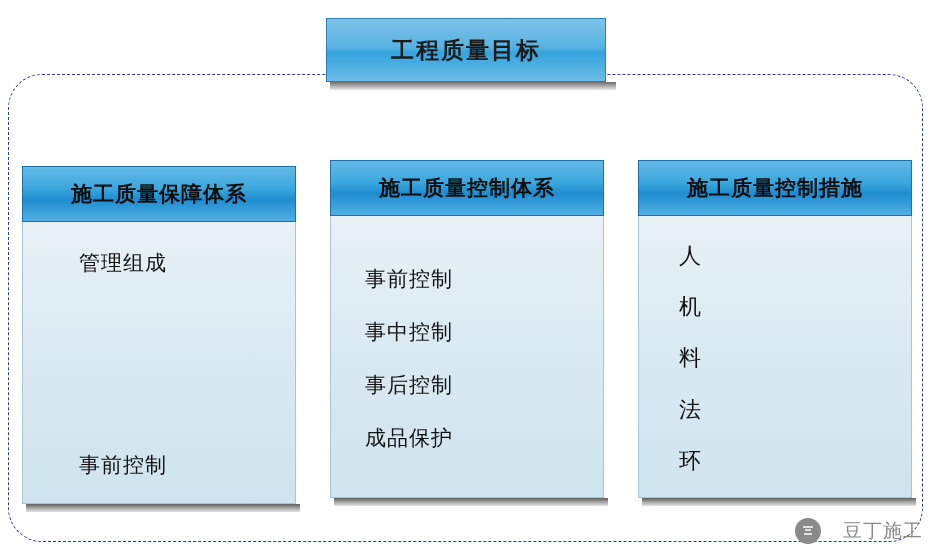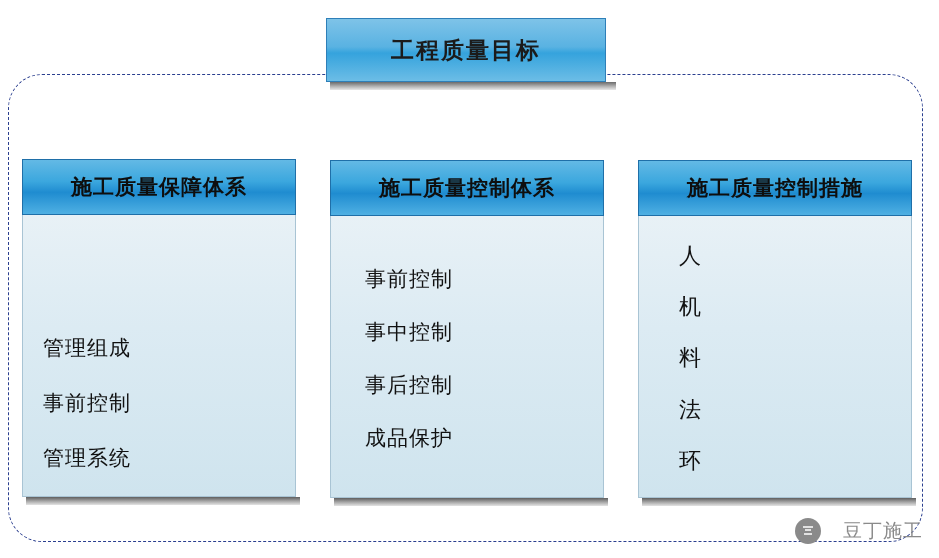--- a/index.html
+++ b/index.html
@@ -86,36 +86,36 @@
     background: linear-gradient(to bottom, #e8f1f6 0%, #dcebf3 40%, #cfe4ee 100%);
     padding: 14px 0 10px 0;
   }
   .card-shadow {
     height: 8px;
     background: linear-gradient(to bottom, #5f5f5f 0%, #ababab 55%, #e4e4e4 100%);
     margin-left: 4px;
     width: 274px;
   }
 
-  .card1 { left: 22px; top: 159px; }
+  .card1 { left: 22px; top: 166px; }
   .card2 { left: 330px; top: 160px; }
   .card3 { left: 638px; top: 160px; }
 
   .card1 .card-body { height: 282px; }
   .card2 .card-body { height: 282px; }
   .card3 .card-body { height: 282px; }
 
   
   .items {
     display: flex;
     flex-direction: column;
     height: 100%;
     box-sizing: border-box;
   }
-  .items.left-align { justify-content: flex-end; padding-left: 20px; }
+  .items.left-align { justify-content: space-between; padding-left: 56px; }
   .items.center-ish { justify-content: center; padding-left: 34px; }
   .items.single-col { justify-content: space-around; padding-left: 40px; }
 
   .item {
     font-size: 21px;
     color: #111111;
     line-height: 1.0;
     letter-spacing: 1px;
   }
   .items.left-align .item { margin: 17px 0; }
@@ -160,21 +160,20 @@
   </div>
 
   <div class="card card1">
     <div class="card-header">
       <span class="hdr-text">施工质量保障体系</span>
     </div>
     <div class="card-body">
       <div class="items left-align">
         <div class="item">管理组成</div>
         <div class="item">事前控制</div>
-        <div class="item">管理系统</div>
       </div>
     </div>
     <div class="card-shadow"></div>
   </div>
 
   <div class="card card2">
     <div class="card-header">
       <span class="hdr-text">施工质量控制体系</span>
     </div>
     <div class="card-body">

